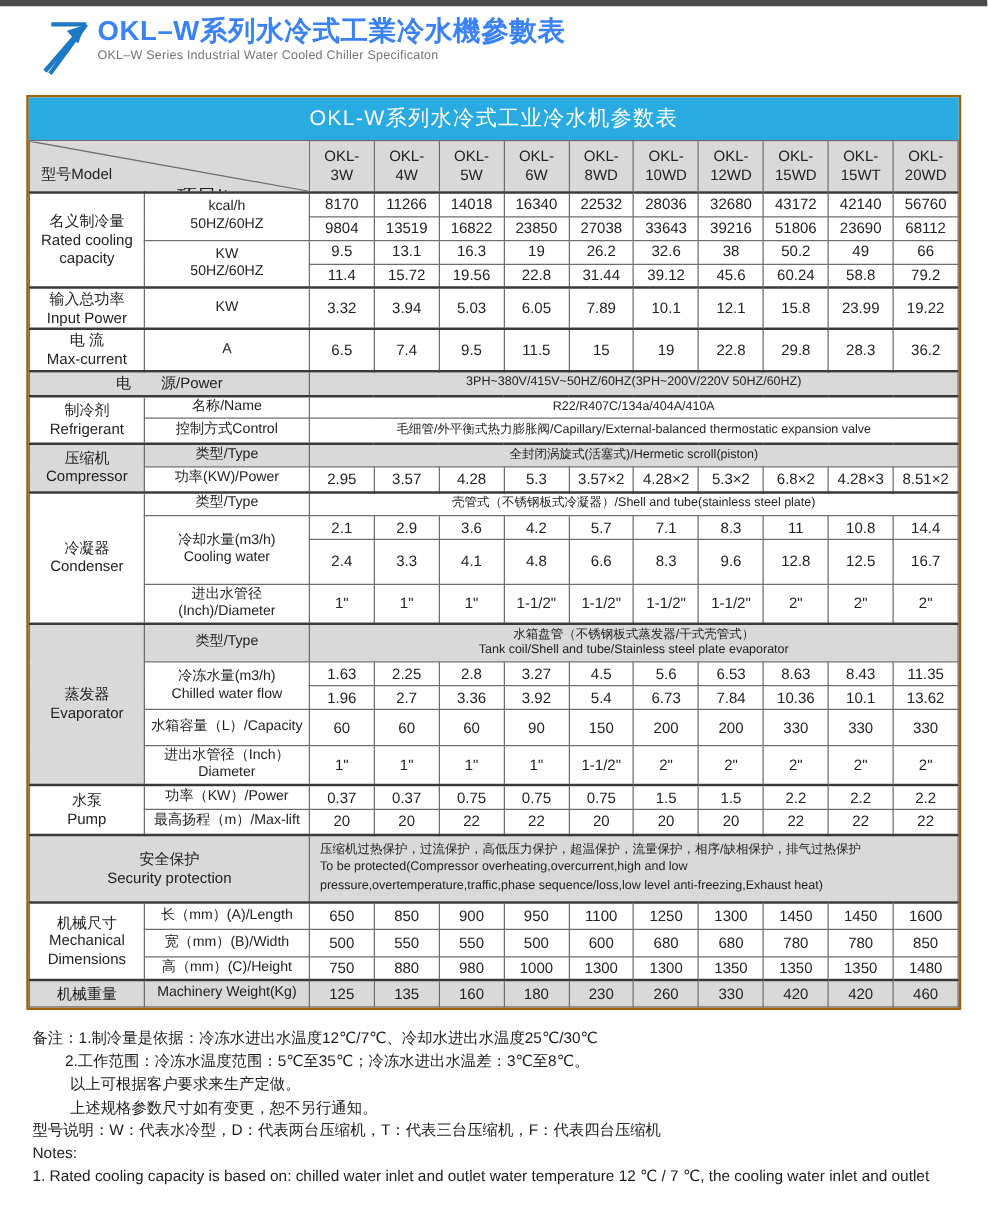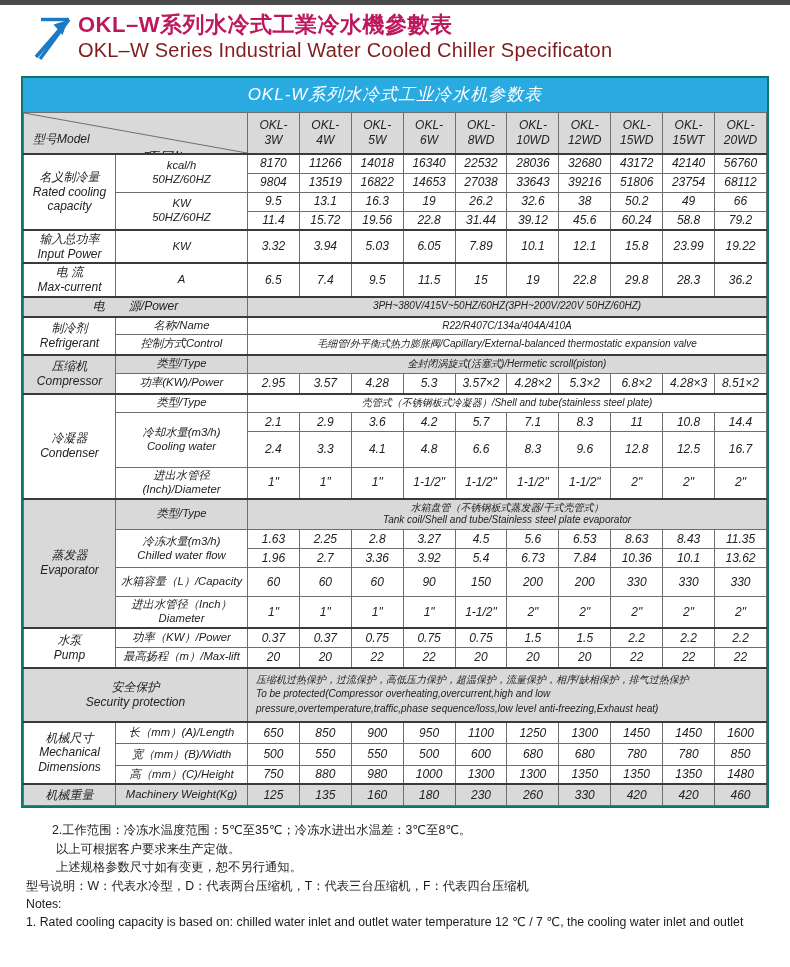--- a/index.html
+++ b/index.html
@@ -5,24 +5,24 @@
   html,body{margin:0;padding:0;}
   body{
     width:790px;height:967px;background:#ffffff;color:#1e1e1e;
     font-family:"Liberation Sans","DejaVu Sans",sans-serif;
     position:relative;overflow:hidden;
   }
   .top-strip{height:5px;background:#4a4a4c;}
   
   .page-header{display:flex;align-items:flex-start;padding:7px 0 0 26px;}
   .logo{width:46px;height:52px;flex:0 0 46px;margin-right:6px;}
-  .titles h1{margin:0;font-size:22px;font-weight:700;color:#be185d;letter-spacing:.5px;line-height:1.15;}
-  .titles h2{margin:2px 0 0;font-size:20px;font-weight:400;color:#7f1d1d;letter-spacing:.2px;}
+  .titles h1{margin:0;font-size:22px;font-weight:700;color:#3b82f6;letter-spacing:.5px;line-height:1.15;}
+  .titles h2{margin:2px 0 0;font-size:10px;font-weight:400;color:#737373;letter-spacing:.2px;}
   
-  .table-wrap{margin:12px 21px 0;border:2px solid #0f766e;font-style:italic;}
+  .table-wrap{margin:12px 21px 0;border:2px solid #a16207;}
   .caption{background:#29abe2;color:#fff;text-align:center;font-size:17px;padding:5px 0 6px;letter-spacing:1px;}
   table{width:100%;border-collapse:collapse;table-layout:fixed;font-size:12px;color:#222;}
   td{border:1px solid #6e6e6e;text-align:center;vertical-align:middle;
      padding:1px 2px;line-height:1.22;white-space:pre-line;overflow:hidden;}
   tr.hdr td{border-bottom:2px solid #3a3a3a;background:#d9d9d9;height:38px;font-size:12px;}
   tr.section-top td{border-top:2px solid #3a3a3a;}
   td.shaded{background:#d9d9d9;}
   td.group{font-size:12px;margin-top:13px;}
   td.label{font-size:11.3px;}
   td.value{font-size:12px;}
@@ -110,26 +110,26 @@
           <td class="value">28036</td>
           <td class="value">32680</td>
           <td class="value">43172</td>
           <td class="value">42140</td>
           <td class="value">56760</td>
         </tr>
         <tr style="height: 19px;">
           <td class="value">9804</td>
           <td class="value">13519</td>
           <td class="value">16822</td>
-          <td class="value">14653</td>
+          <td class="value">23850</td>
           <td class="value">27038</td>
           <td class="value">33643</td>
           <td class="value">39216</td>
           <td class="value">51806</td>
-          <td class="value">23754</td>
+          <td class="value">23690</td>
           <td class="value">68112</td>
         </tr>
         <tr style="height: 19px;">
           <td class="label" rowspan="2">KW
 50HZ/60HZ</td>
           <td class="value">9.5</td>
           <td class="value">13.1</td>
           <td class="value">16.3</td>
           <td class="value">19</td>
           <td class="value">26.2</td>
@@ -409,20 +409,21 @@
           <td class="value shaded">420</td>
           <td class="value shaded">420</td>
           <td class="value shaded">460</td>
         </tr>
       </tbody>
   </table>
 </div>
 
 <div class="notes">
   <div id="notes-zh">
+      <div class="note-line" style="padding-left: 0px;">备注：1.制冷量是依据：冷冻水进出水温度12℃/7℃、冷却水进出水温度25℃/30℃</div>
       <div class="note-line" style="padding-left: 26px;">2.工作范围：冷冻水温度范围：5℃至35℃；冷冻水进出水温差：3℃至8℃。</div>
       <div class="note-line" style="padding-left: 30px;">以上可根据客户要求来生产定做。</div>
       <div class="note-line" style="padding-left: 30px;">上述规格参数尺寸如有变更，恕不另行通知。</div>
       <div class="note-line" style="padding-left: 0px;">型号说明：W：代表水冷型，D：代表两台压缩机，T：代表三台压缩机，F：代表四台压缩机</div>
     </div>
   <div id="notes-en">
       <div class="note-line" style="padding-left: 0px;">Notes:</div>
       <div class="note-line" style="padding-left: 0px;">1. Rated cooling capacity is based on: chilled water inlet and outlet water temperature 12 ℃ / 7 ℃, the cooling water inlet and outlet</div>
     </div>
 </div>

